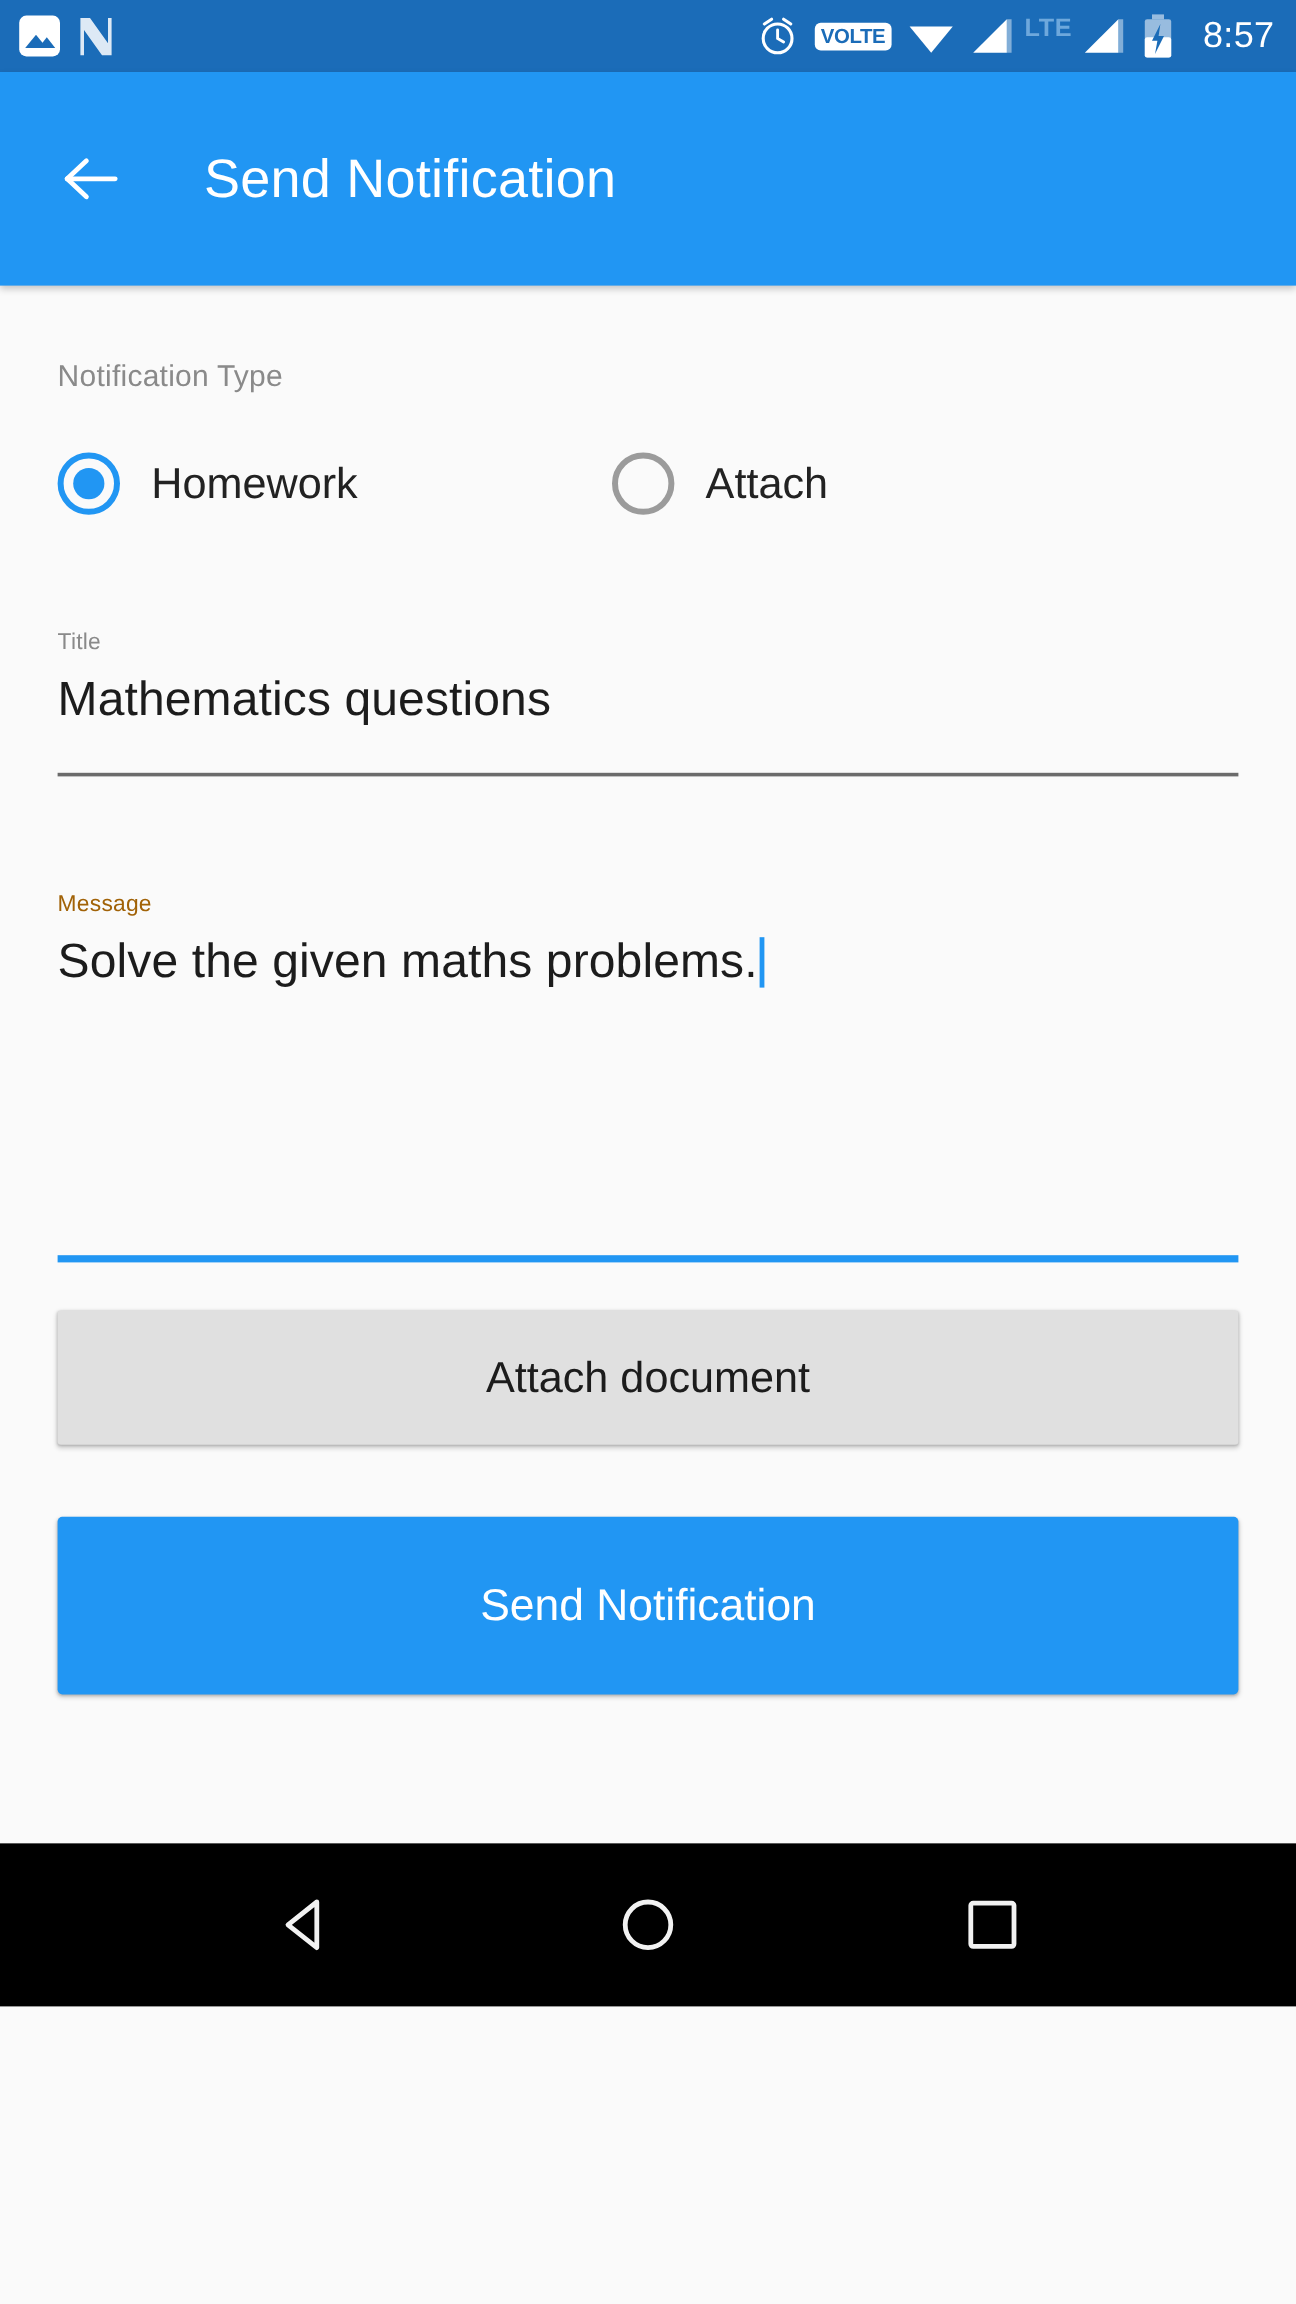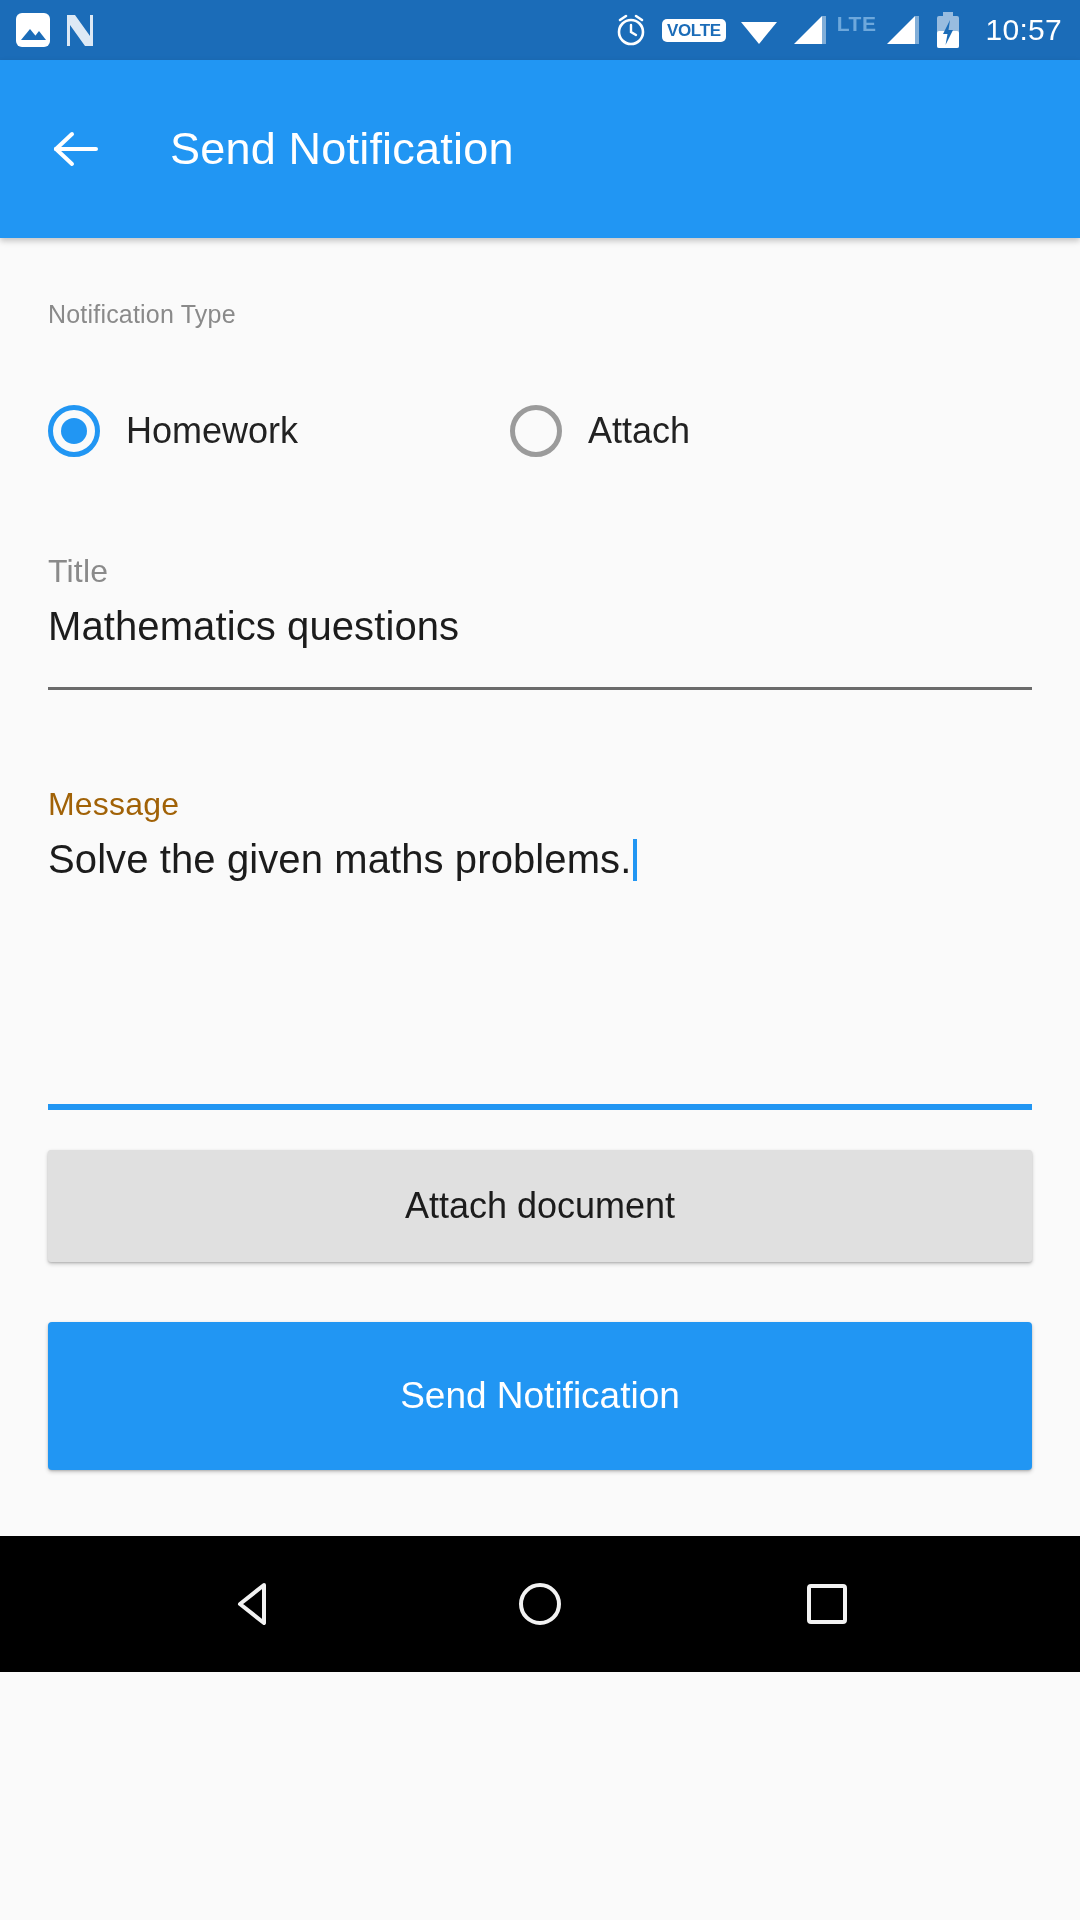--- a/index.html
+++ b/index.html
@@ -86,21 +86,21 @@
     padding:0 48px; position:relative;
   }
 
   .section-label {
     color:#8a8a8a; font-size:25px; font-weight:400;
     padding-top:62px; letter-spacing:0.2px;
   }
 
   .radio-row {
     display:flex; align-items:center;
-    margin-top:76px;
+    margin-top:48px;
     text-align:center;
   }
   .radio-item {
     display:flex; align-items:center; cursor:pointer;
   }
   .radio-item.first { width:462px; }
   .radio-outer {
     width:52px; height:52px; border-radius:50%;
     border:5px solid #9b9b9b;
     display:flex; align-items:center; justify-content:center;
@@ -112,21 +112,21 @@
     background:#2196f3;
   }
   .radio-label {
     font-size:36px; color:#222222; margin-left:26px;
     font-weight:400; white-space:nowrap;
   }
 
   
   .field { margin-top:96px; }
   .field-label {
-    font-size:32px; color:#8a8a8a; font-weight:400;
+    font-size:19px; color:#8a8a8a; font-weight:400;
     letter-spacing:0.2px;
   }
   .field-label.focused { color:#a16207; }
   .field-value {
     font-size:40px; color:#1c1c1c; font-weight:400;
     margin-top:14px; letter-spacing:0.1px;
     display:flex; align-items:center;text-align:center;
   }
   .caret {
     display:inline-block; width:4px; height:42px;
@@ -202,21 +202,21 @@
       <svg class="icon-sig" viewBox="0 0 36 32">
         <path d="M2 30 L30 2 L30 30 Z" fill="#ffffff"></path>
         <path d="M30 2 L34 2 L34 30 L30 30 Z" fill="#ffffff" opacity="0.45"></path>
       </svg>
       <svg class="icon-batt" viewBox="0 0 28 38">
         <rect x="9" y="1" width="10" height="4" fill="#ffffff" opacity="0.55"></rect>
         <rect x="3" y="5" width="22" height="32" rx="2" fill="#ffffff" opacity="0.55"></rect>
         <rect x="3" y="20" width="22" height="17" rx="2" fill="#ffffff"></rect>
         <path d="M16 9 L9 23 L13.5 23 L11.5 34 L19 19 L14.5 19 Z" fill="#1b6cb8"></path>
       </svg>
-      <span class="sb-clock">10:57</span>
+      <span class="sb-clock">8:57</span>
     </div>
   </div>
 
   <div class="appbar">
     <div class="back-btn">
       <svg width="48" height="40" viewBox="0 0 48 40">
         <path d="M4 20 L44 20" stroke="#ffffff" stroke-width="4" stroke-linecap="round"></path>
         <path d="M4 20 L20 5" stroke="#ffffff" stroke-width="4" stroke-linecap="round" fill="none"></path>
         <path d="M4 20 L20 35" stroke="#ffffff" stroke-width="4" stroke-linecap="round" fill="none"></path>
       </svg>

